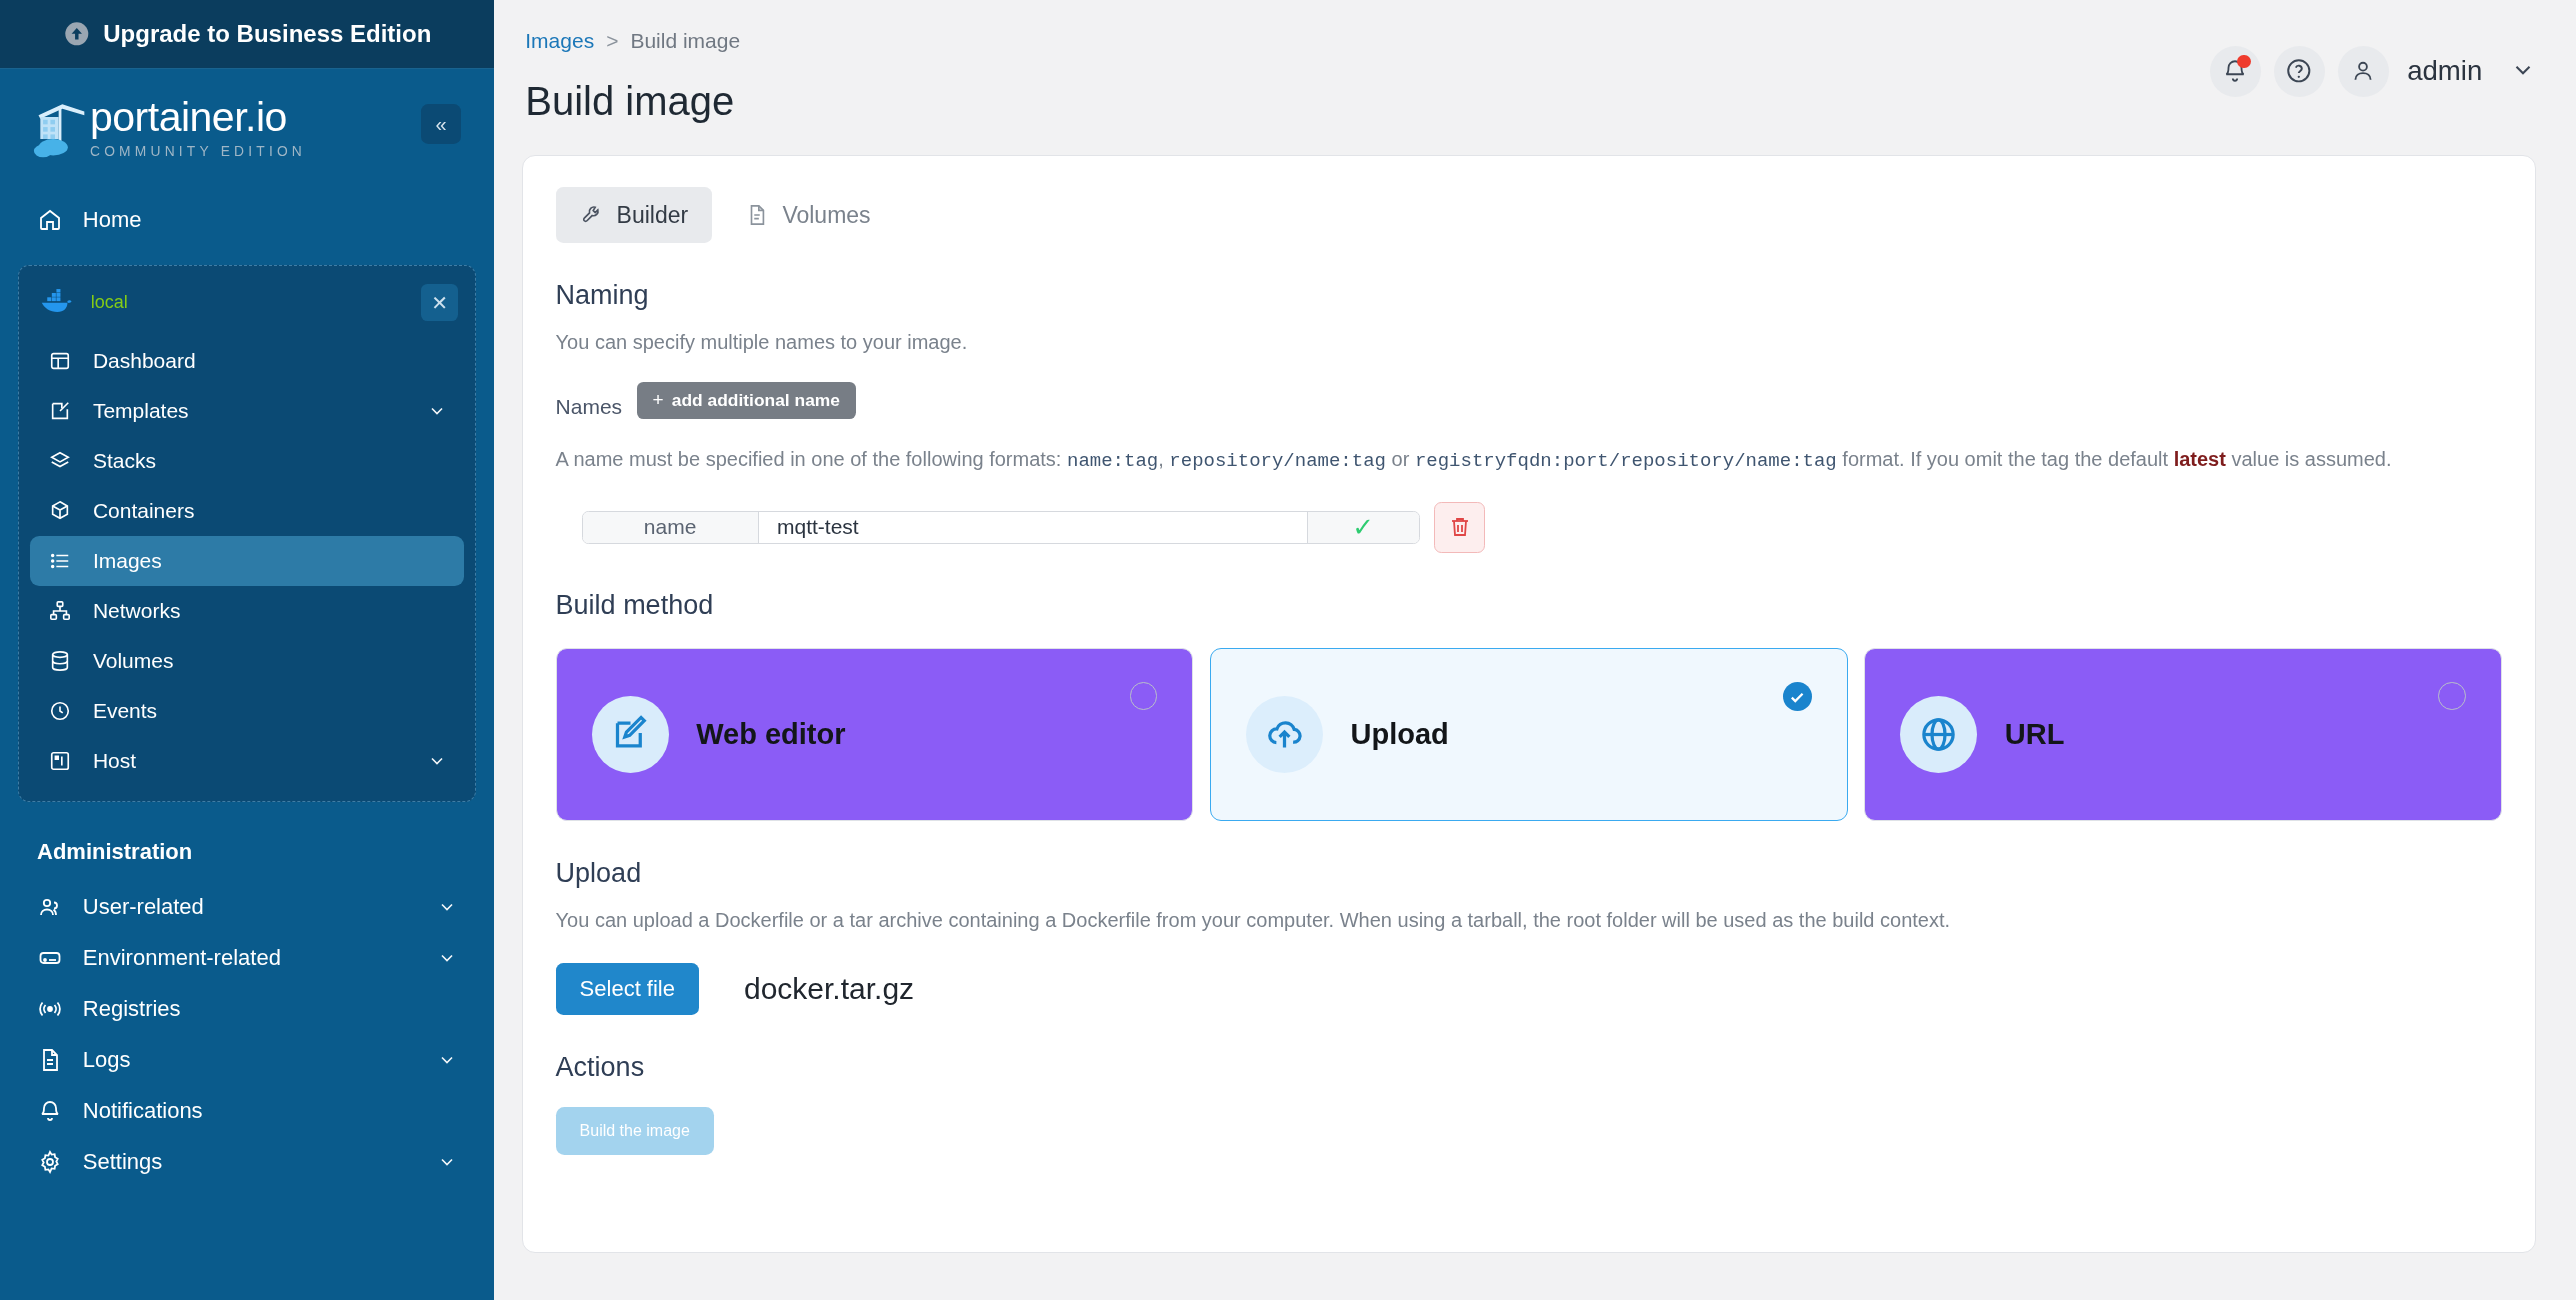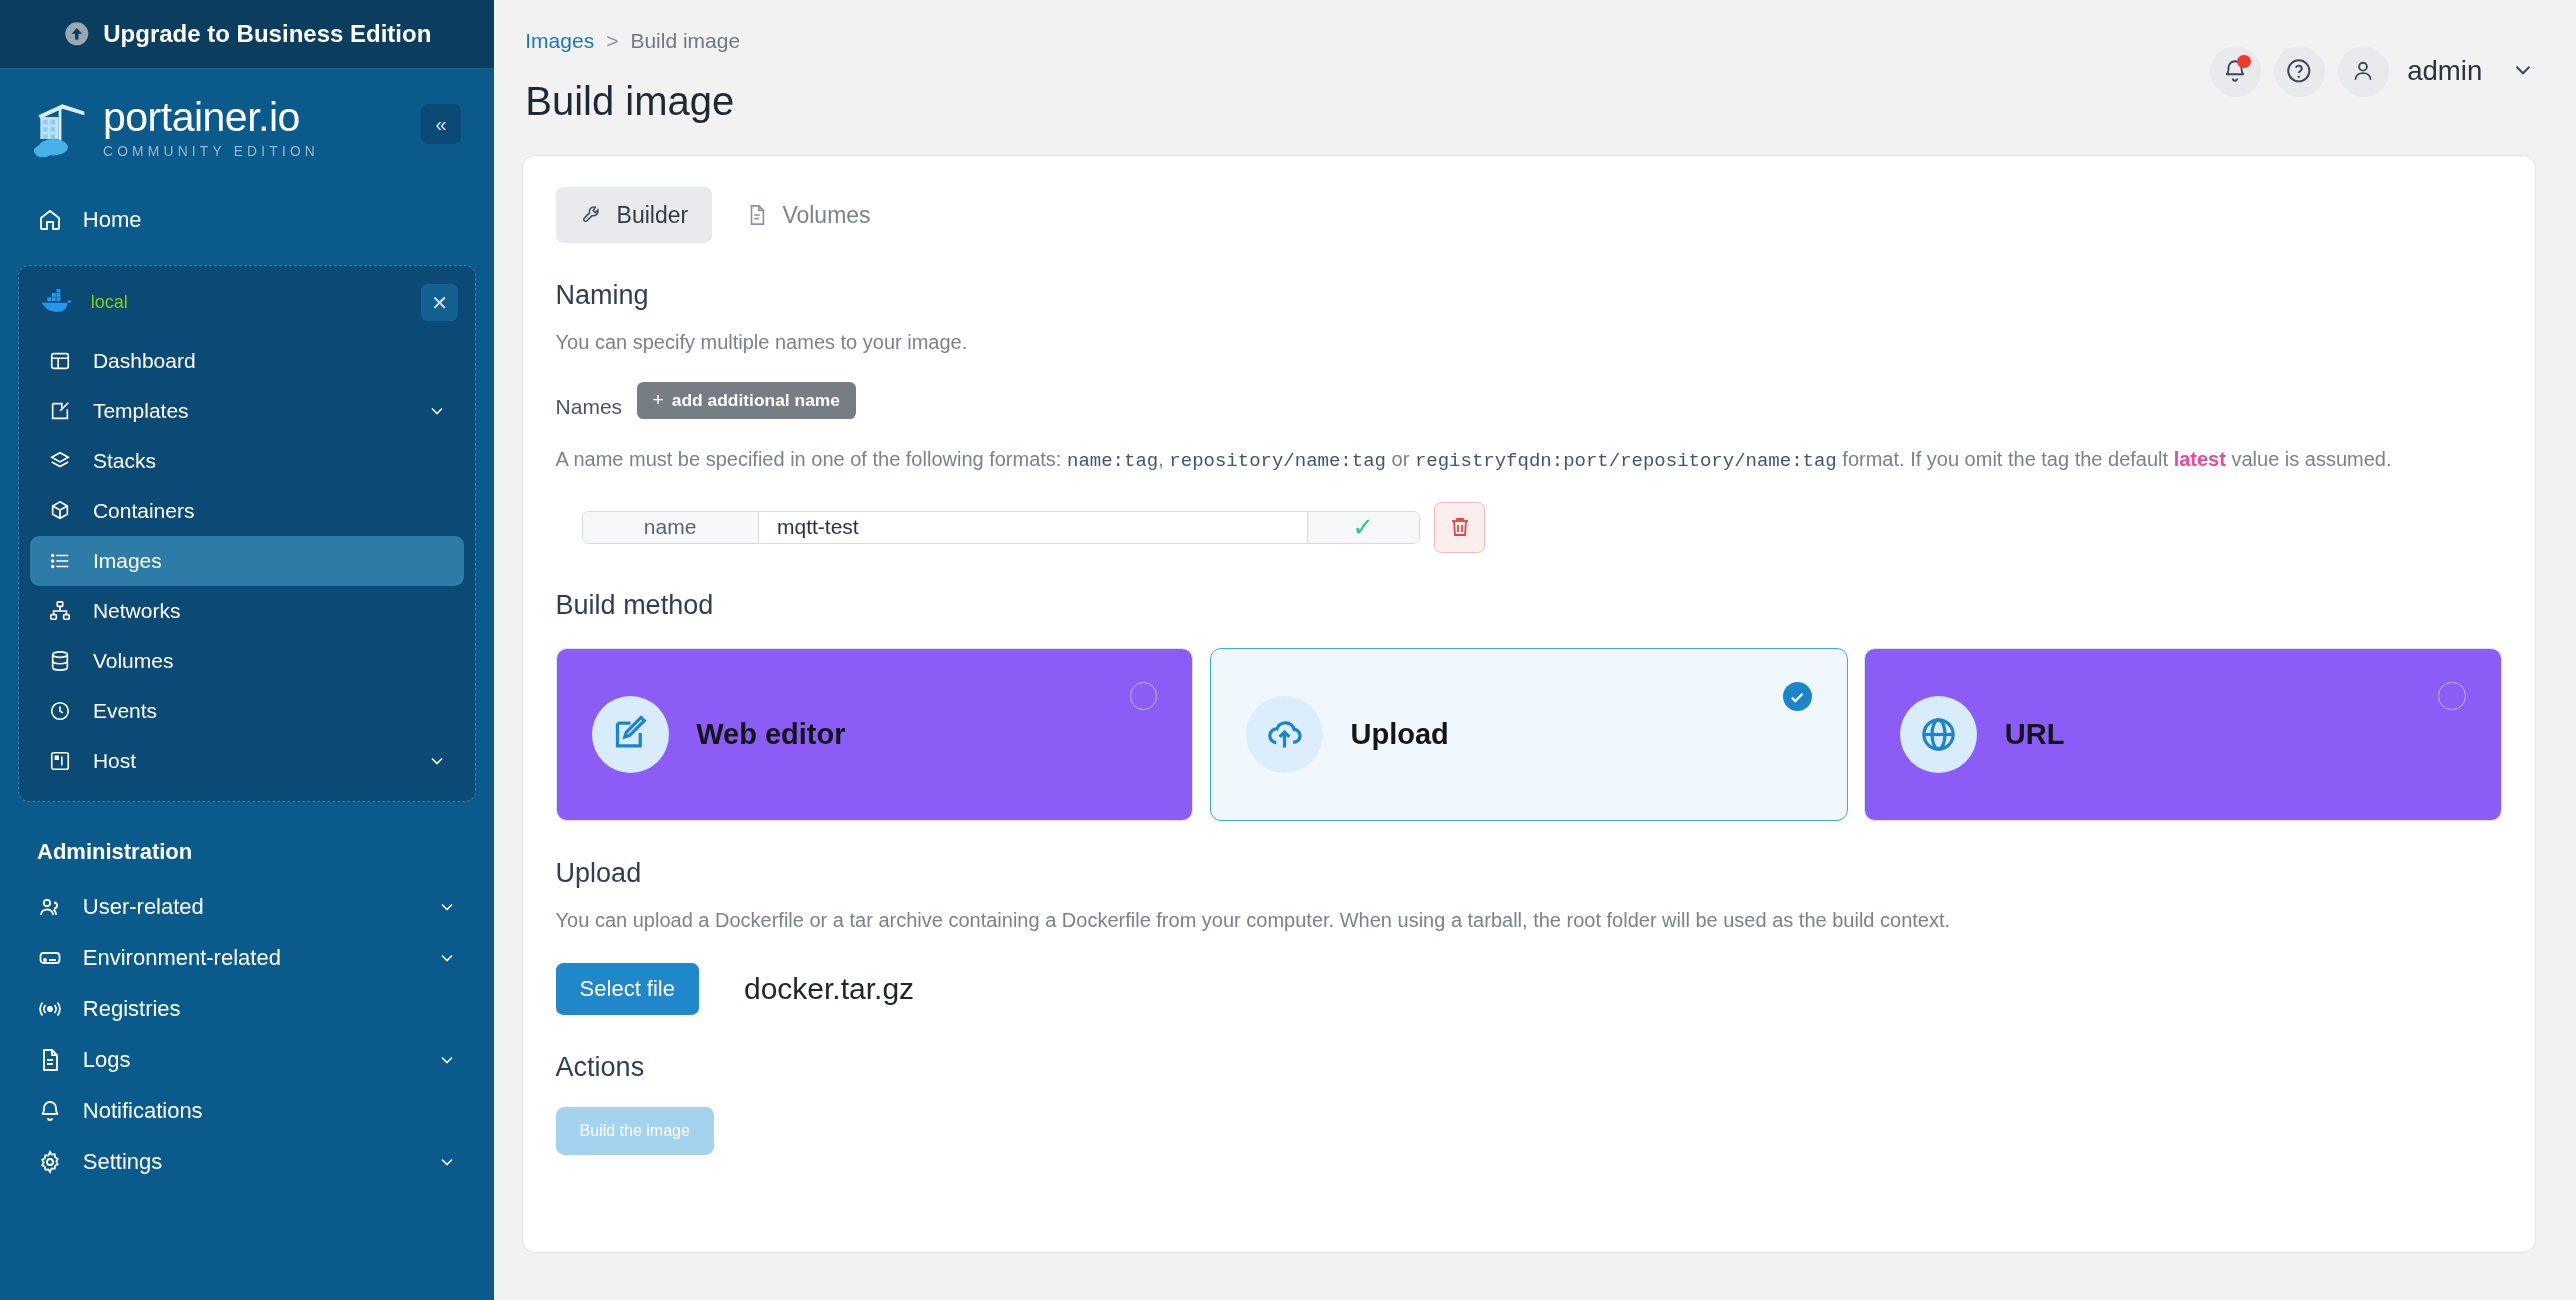--- a/index.html
+++ b/index.html
@@ -27,21 +27,21 @@
     border-bottom: 0.9px solid #19638f;
   }
   .upgrade-icon {
     width: 27.6px; height: 27.6px; flex: 0 0 27.6px;
     display: inline-flex; align-items: center; justify-content: center;
   }
 
   .logo-row {
     display: flex; align-items: center;
     padding: 26px 31px 9.2px 31px;
-    gap: 13px; position: relative;
+    position: relative;
   }
   .logo-mark { width: 59px; height: 66px; flex: 0 0 59px; }
   .logo-text { display: flex; flex-direction: column; line-height: 1; }
   .logo-title { color: #fff; font-size: 41px; font-weight: 400; letter-spacing: -0.5px; }
   .logo-sub { color: #9fb6c6; font-size: 13.8px; letter-spacing: 4.2px; margin-top: 6.4px; font-weight: 500; }
   .collapse-btn {
     position: absolute; right: 33px; top: 35px;
     width: 40px; height: 40px; border-radius: 7.3px;
     background: #0b4a74; color: #d6e4ee;
     display: flex; align-items: center; justify-content: center;
@@ -144,21 +144,21 @@
     font-size: 17.4px; font-weight: bold;
     padding: 7.3px 15.6px; border-radius: 6.4px; cursor: pointer;
   }
   .add-pill .plus { font-size: 19px; font-weight: normal; }
 
   .hint { font-size: 20px; color: #7a828c; margin-top: 26px; line-height: 1.4; }
   .hint code {
     font-family: "Liberation Mono", monospace;
     font-size: 19px; color: #3f5570;
   }
-  .hint b { color: #ec4899; }
+  .hint b { color: #7f1d1d; }
 
   .input-group { display: flex; align-items: center; gap: 14.7px; margin-top: 27.6px; padding-left: 26px; }
   .ig-box { display: flex; align-items: stretch; border: 0.9px solid #d6d9de; border-radius: 6.4px; overflow: hidden; width: 838px; }
   .ig-prefix {
     background: #f7f8f9; color: #5b6472; font-size: 21px;
     display: flex; align-items: center; justify-content: center;
     width: 176px; border-right: 0.9px solid #d6d9de;
   }
   .ig-input {
     flex: 1; border: none; outline: none; background: #ffffff;

